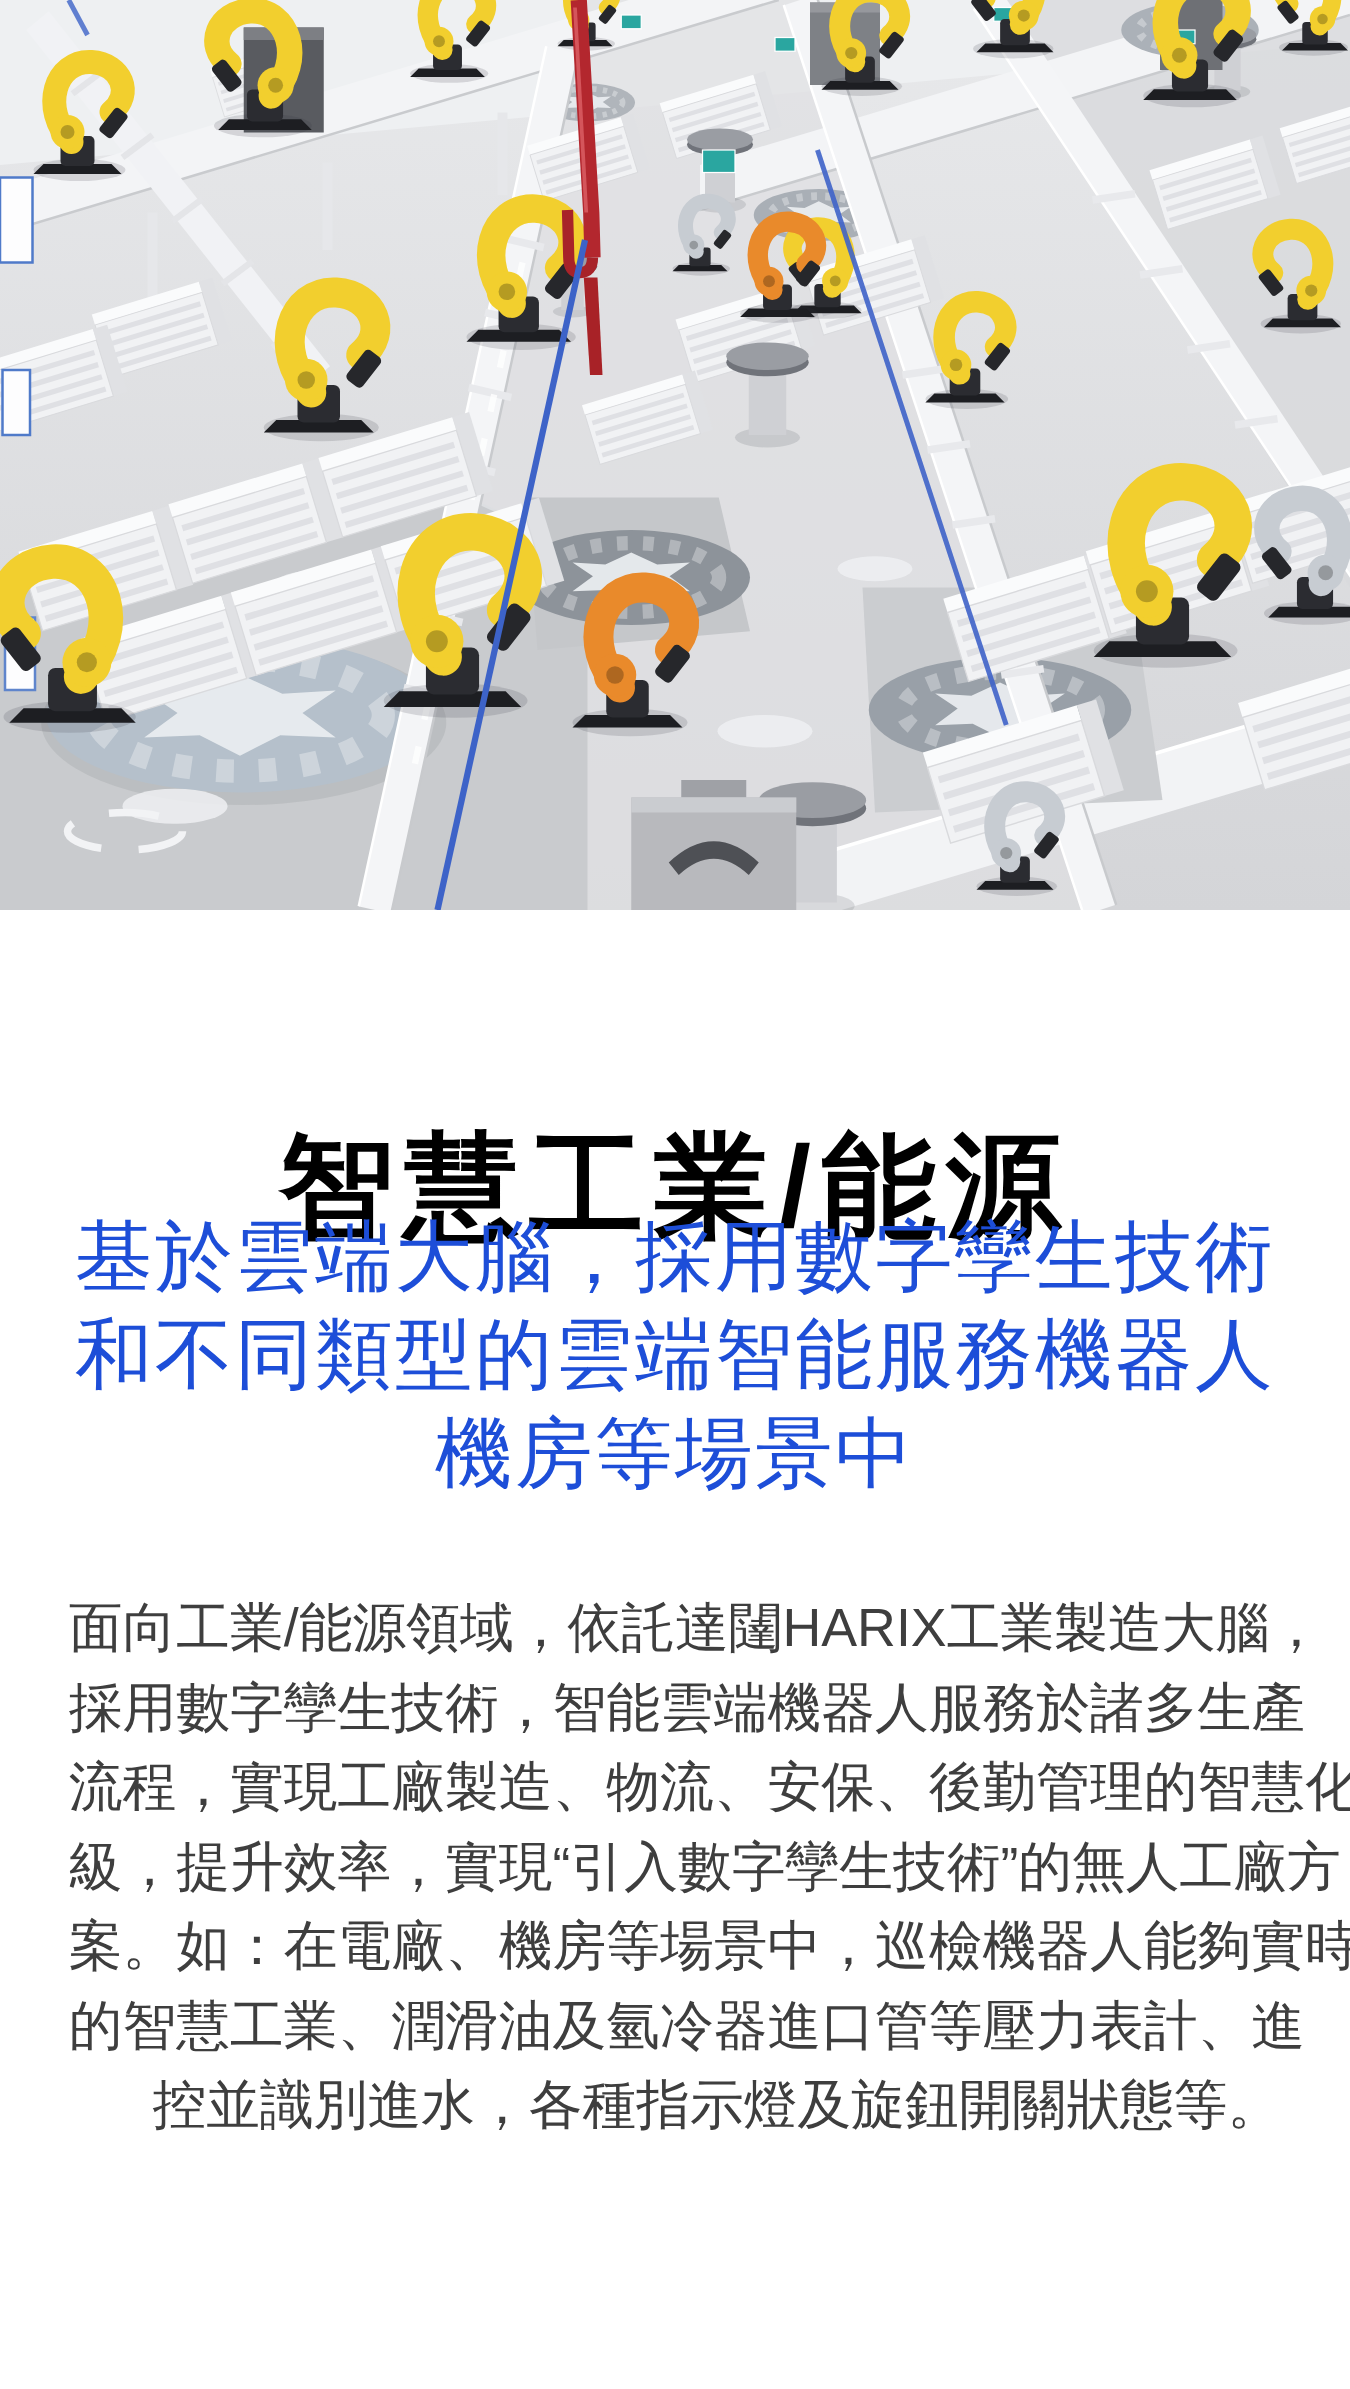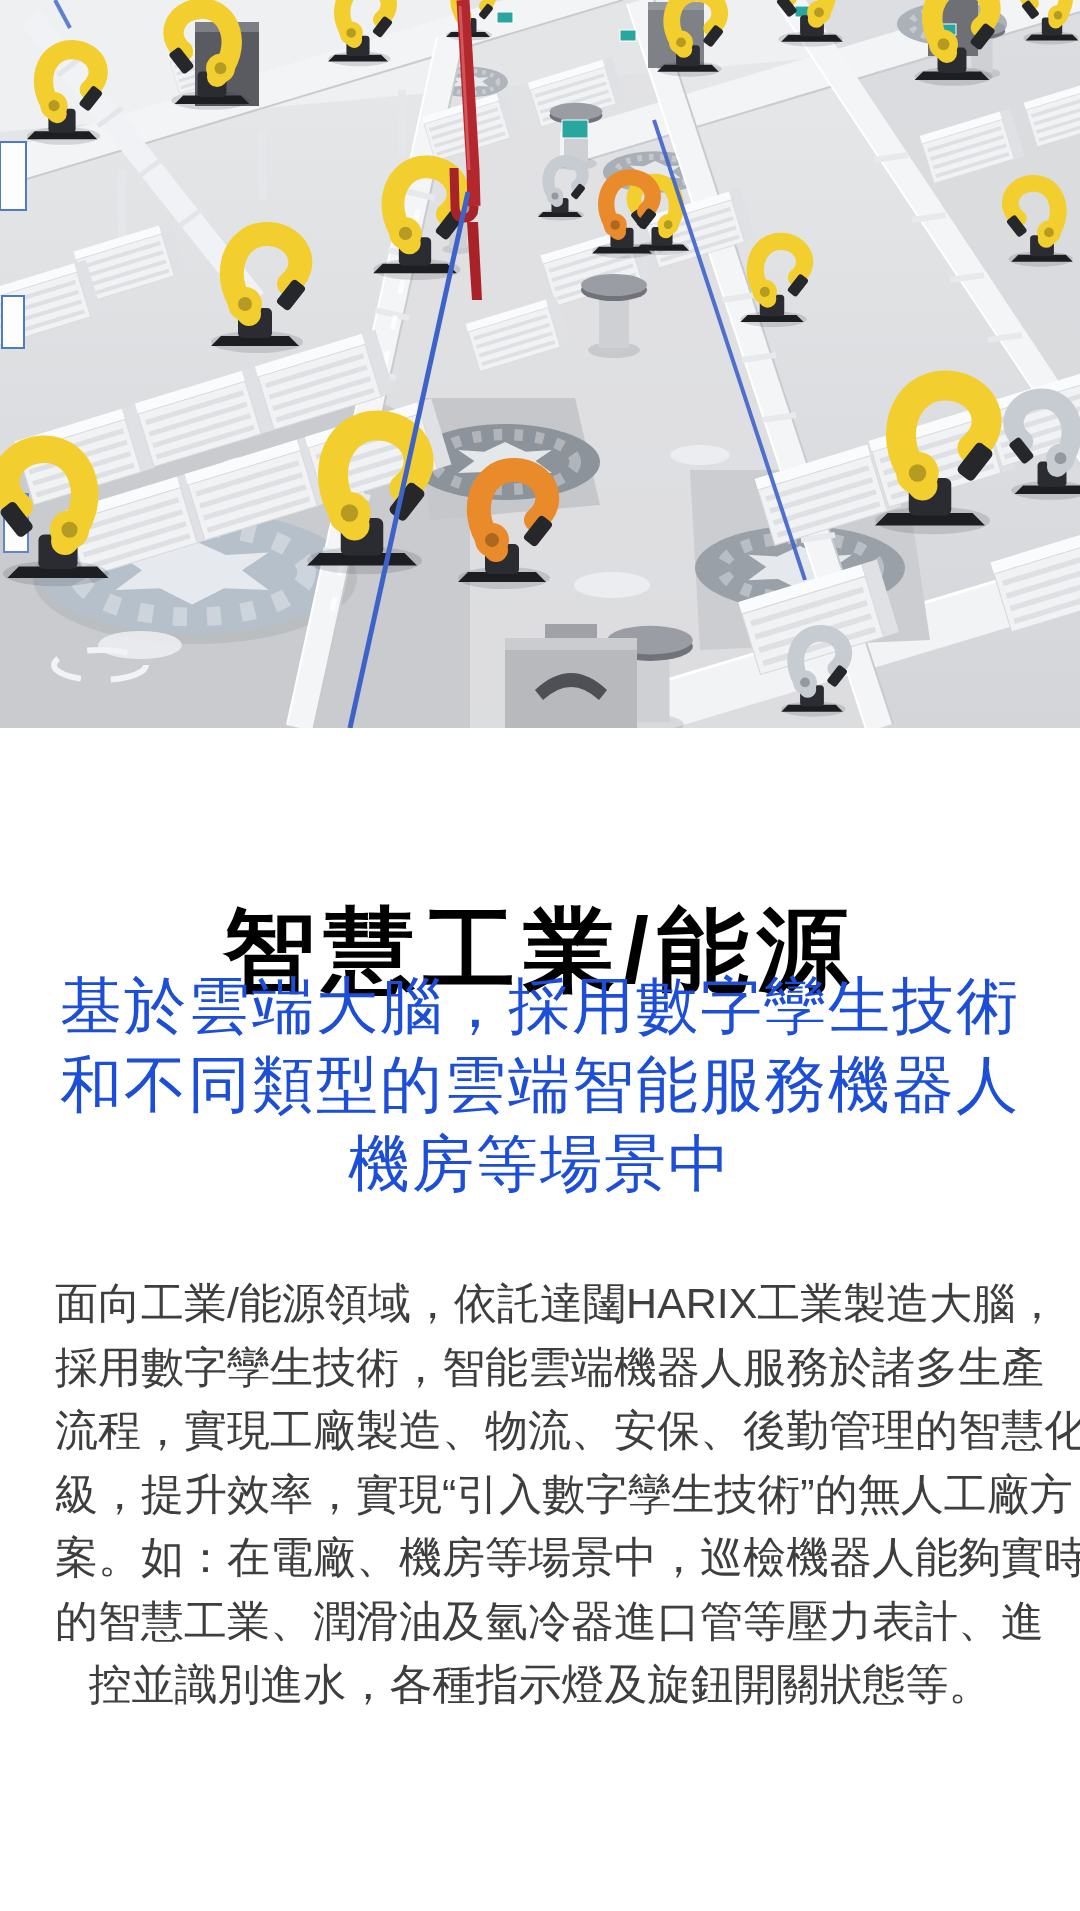--- a/index.html
+++ b/index.html
@@ -27,21 +27,21 @@
   }
   .subtitle{
     position:absolute;top:966px;left:0;width:1080px;
     text-align:center;
     font-size:62px;line-height:79px;
     font-weight:400;color:#1d4ed8;
     letter-spacing:2px;
   }
   .bodytext{
     position:absolute;top:1272px;left:55px;width:970px;
-    text-align:center;
+    text-align:right;
     font-size:43px;line-height:63.5px;
     font-weight:400;color:#3e3e3e;
     letter-spacing:0;
   }
   .t-line{white-space:nowrap;}
 </style>
 </head>
 <body>
 
 <div class="page">

